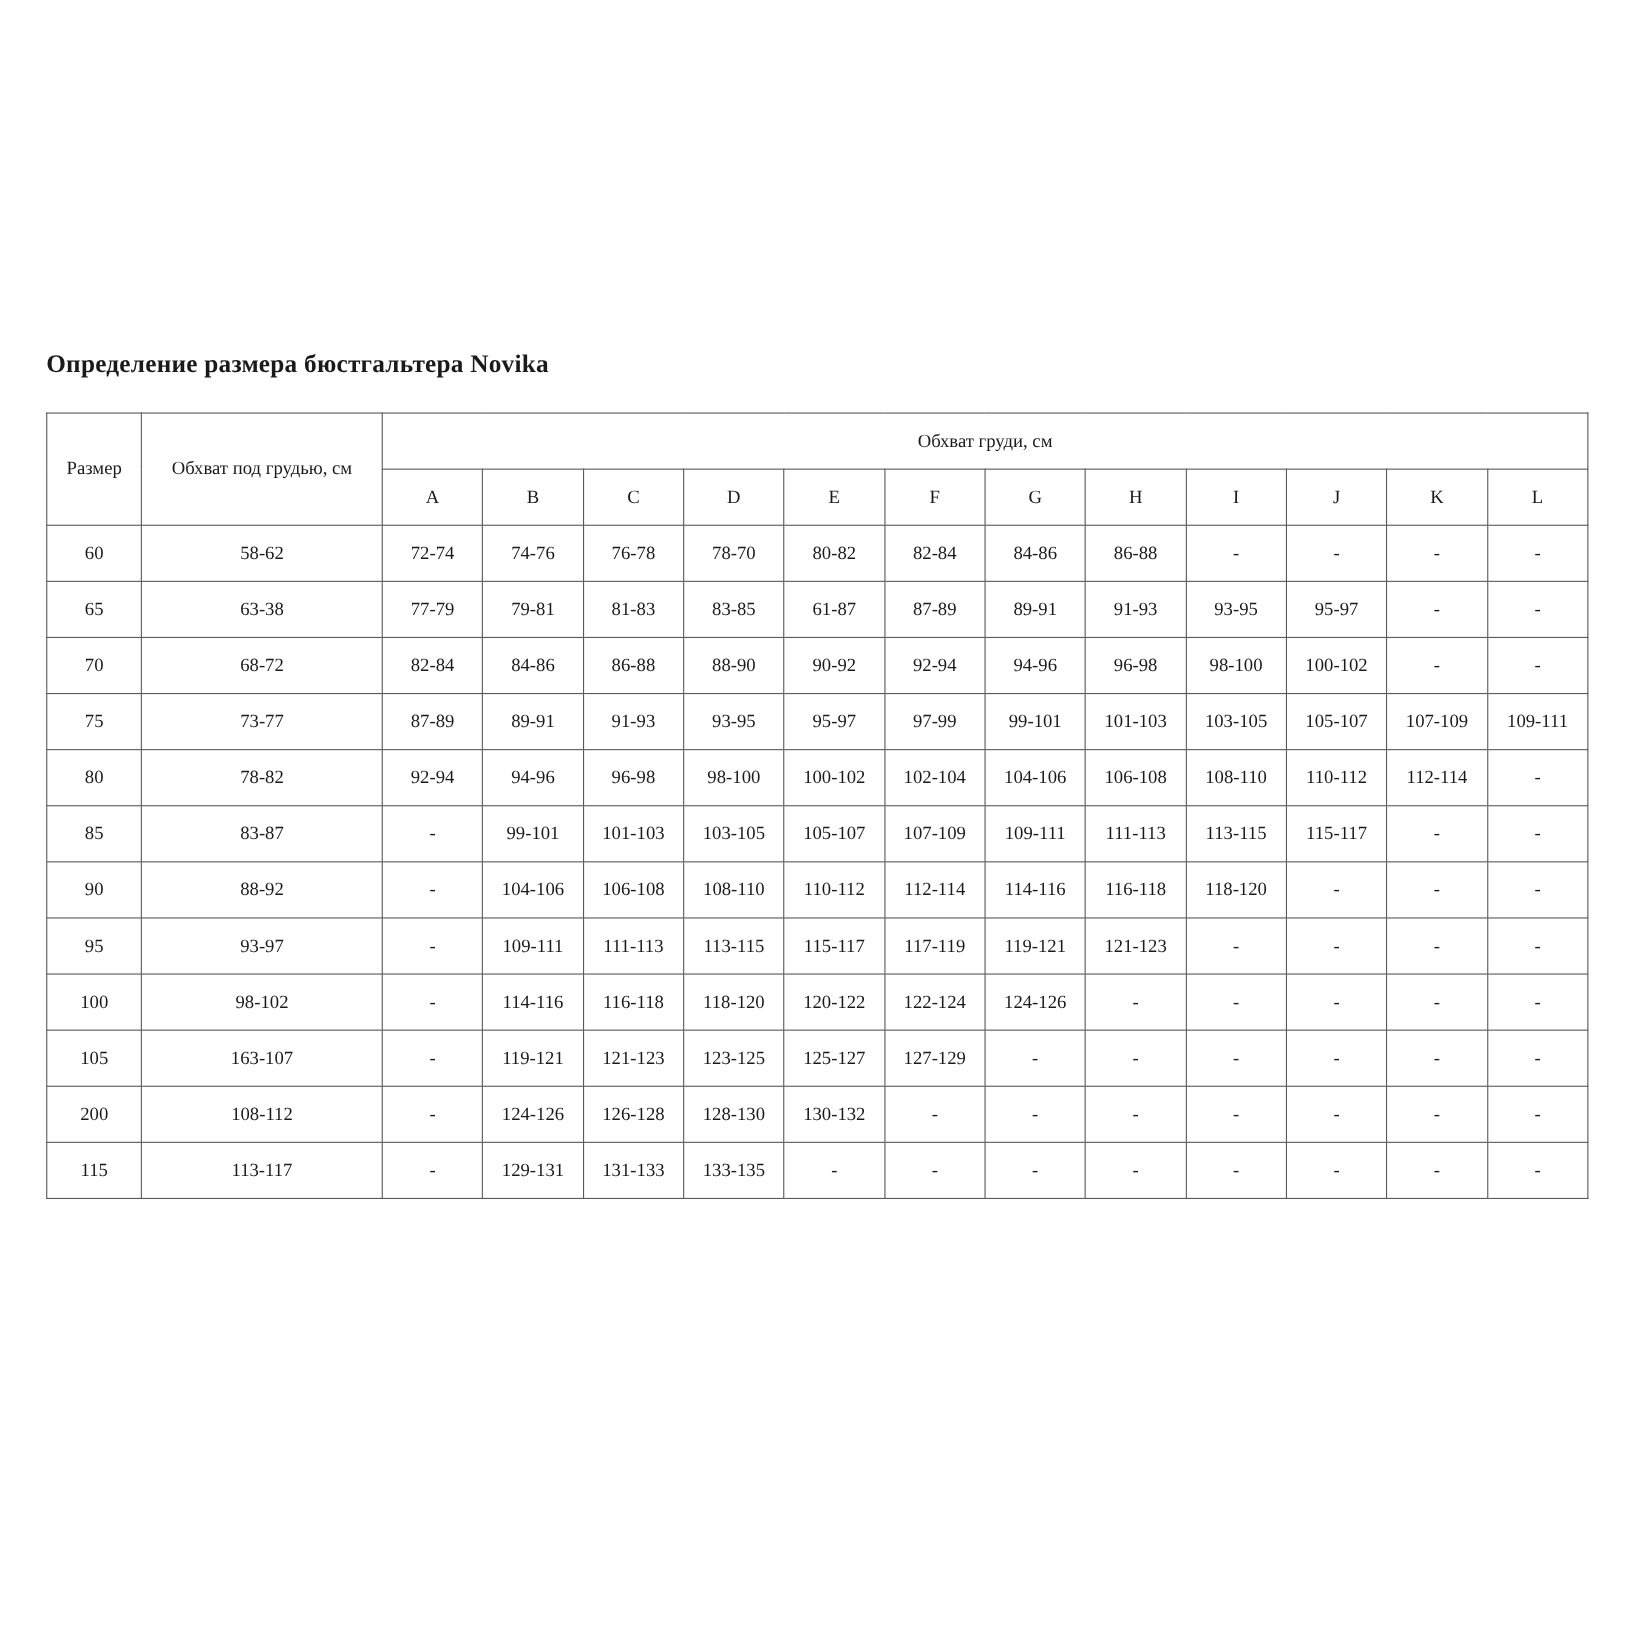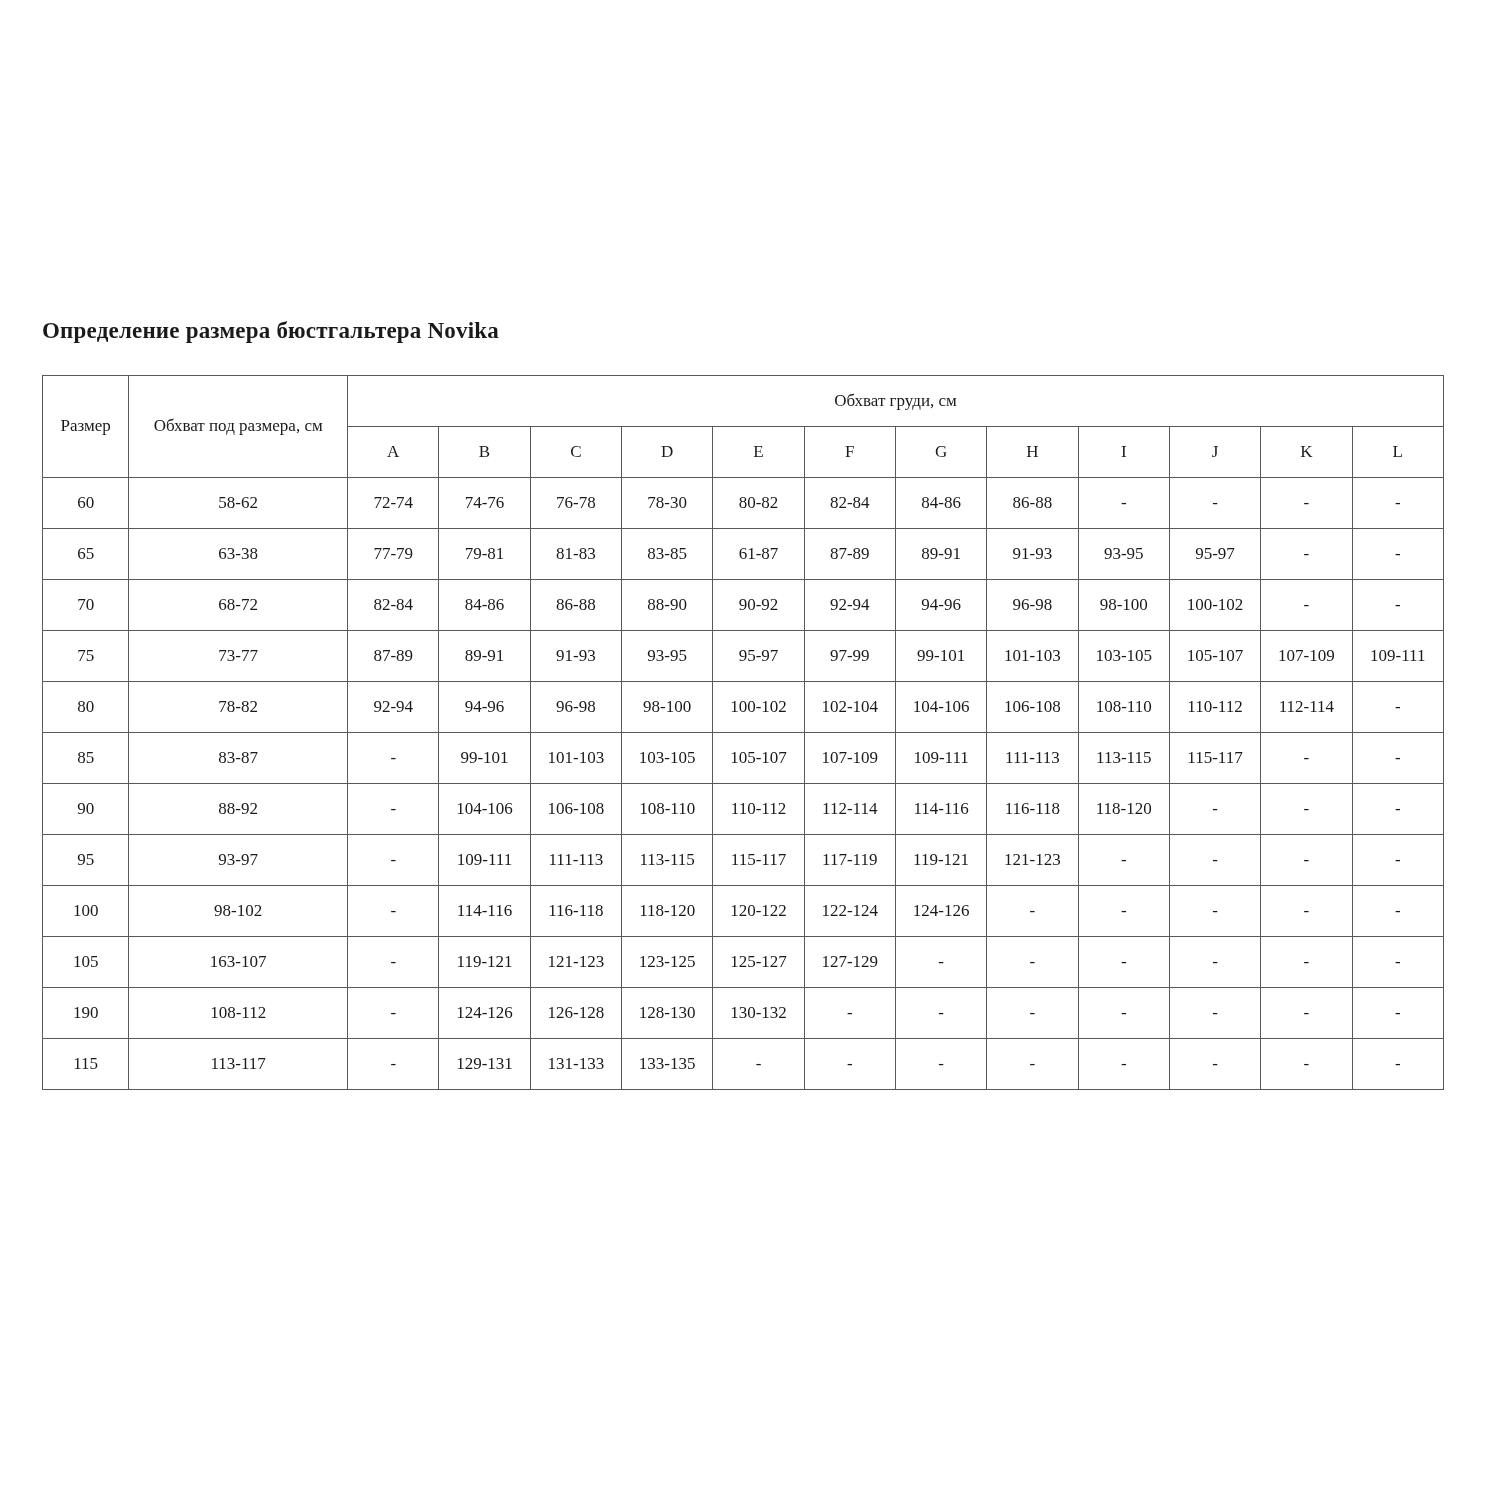--- a/index.html
+++ b/index.html
@@ -93,21 +93,21 @@
           <col class="c-cup">
           <col class="c-cup">
         <col class="c-cup">
           <col class="c-cup">
           <col class="c-cup">
           <col class="c-cup">
       </colgroup>
       <thead>
         <tr class="hdr-group">
           <th rowspan="2" class="hdr-left">Размер</th>
-          <th rowspan="2" class="hdr-left">Обхват под размера, см</th>
+          <th rowspan="2" class="hdr-left">Обхват под грудью, см</th>
           <th colspan="12">Обхват груди, см</th>
         </tr>
         <tr class="hdr-cup">
           <th>A</th>
           <th>B</th>
           <th>C</th>
           <th>D</th>
           <th>E</th>
           <th>F</th>
           <th>G</th>
@@ -118,21 +118,21 @@
           <th>L</th>
         </tr>
       </thead>
       <tbody>
         <tr>
           <td class="row-cell">60</td>
           <td class="row-cell">58-62</td>
           <td class="row-cell">72-74</td>
           <td class="row-cell">74-76</td>
           <td class="row-cell">76-78</td>
-          <td class="row-cell">78-30</td>
+          <td class="row-cell">78-70</td>
           <td class="row-cell">80-82</td>
           <td class="row-cell">82-84</td>
           <td class="row-cell">84-86</td>
           <td class="row-cell">86-88</td>
           <td class="row-cell">-</td>
           <td class="row-cell">-</td>
           <td class="row-cell">-</td>
           <td class="row-cell">-</td>
         </tr>
         <tr>
@@ -273,21 +273,21 @@
           <td class="row-cell">125-127</td>
           <td class="row-cell">127-129</td>
           <td class="row-cell">-</td>
           <td class="row-cell">-</td>
           <td class="row-cell">-</td>
           <td class="row-cell">-</td>
           <td class="row-cell">-</td>
           <td class="row-cell">-</td>
         </tr>
         <tr>
-          <td class="row-cell">190</td>
+          <td class="row-cell">200</td>
           <td class="row-cell">108-112</td>
           <td class="row-cell">-</td>
           <td class="row-cell">124-126</td>
           <td class="row-cell">126-128</td>
           <td class="row-cell">128-130</td>
           <td class="row-cell">130-132</td>
           <td class="row-cell">-</td>
           <td class="row-cell">-</td>
           <td class="row-cell">-</td>
           <td class="row-cell">-</td>

